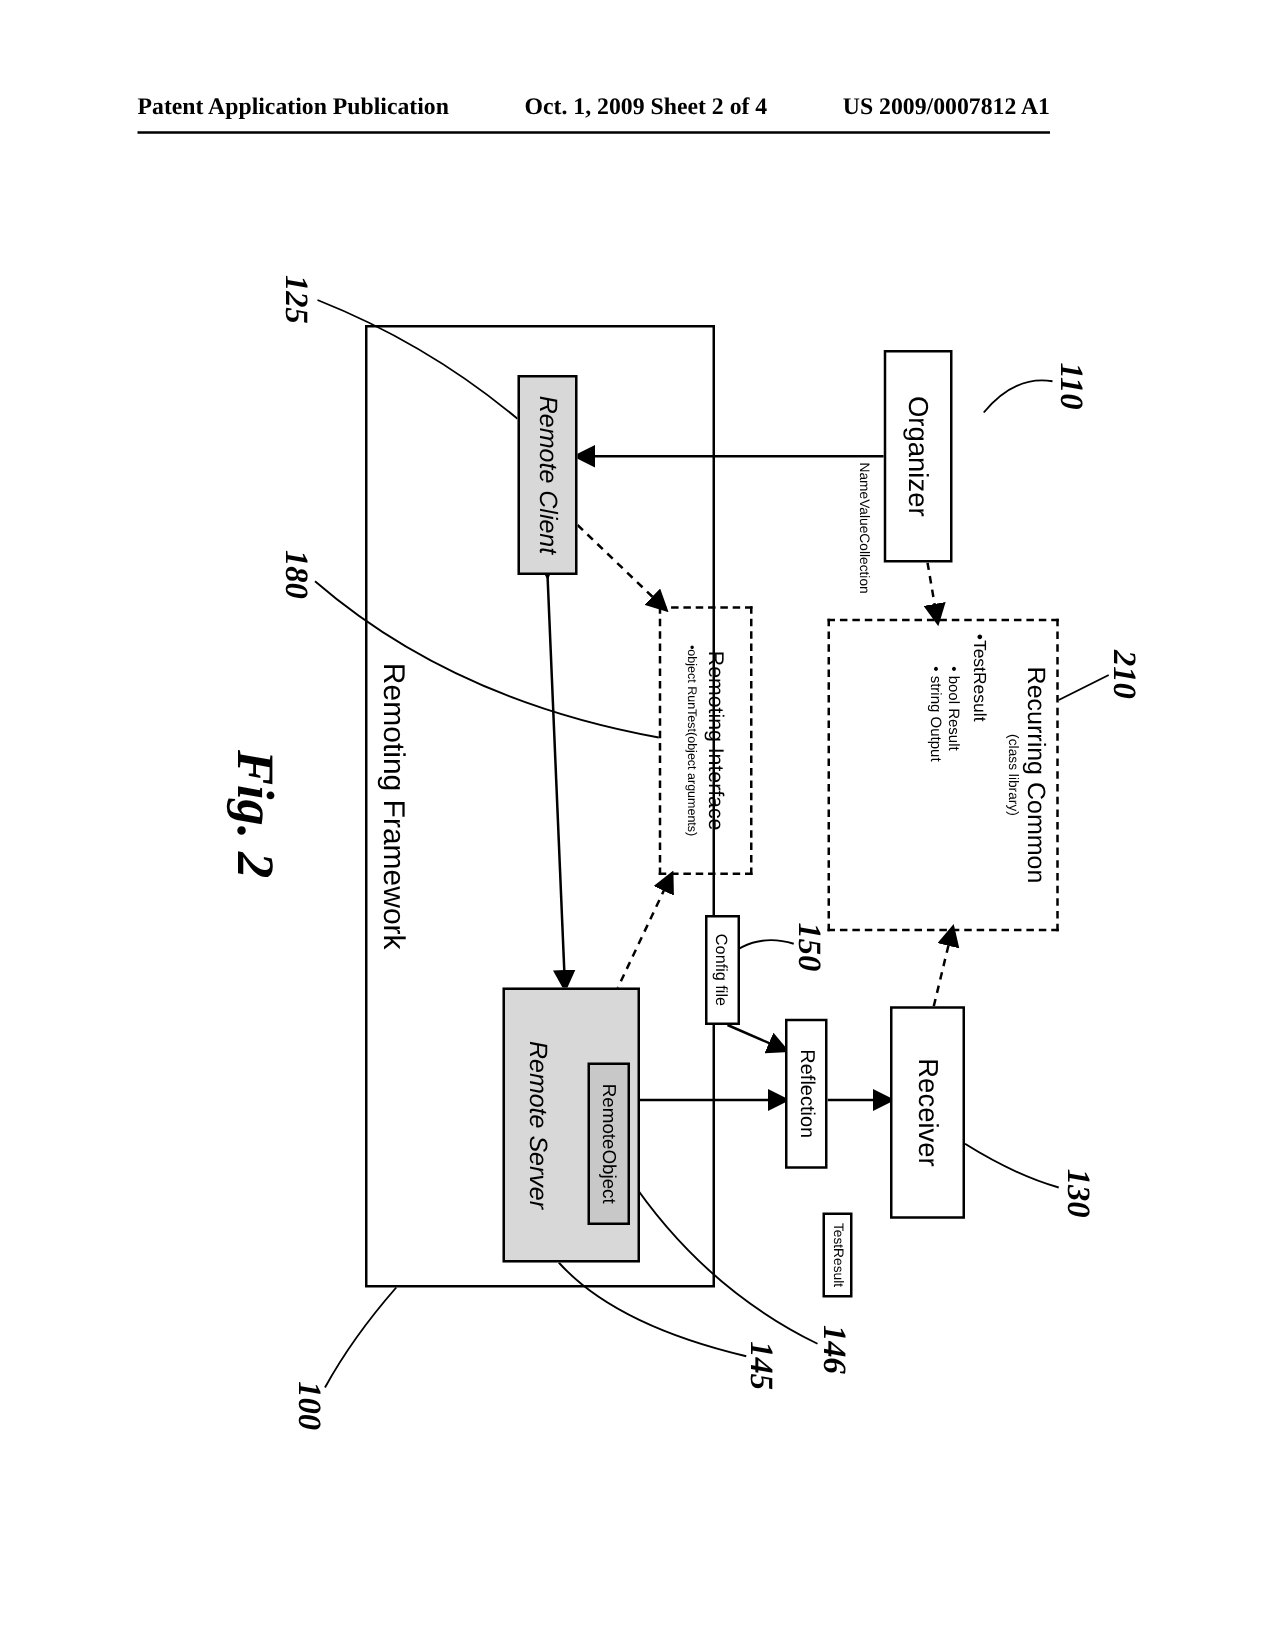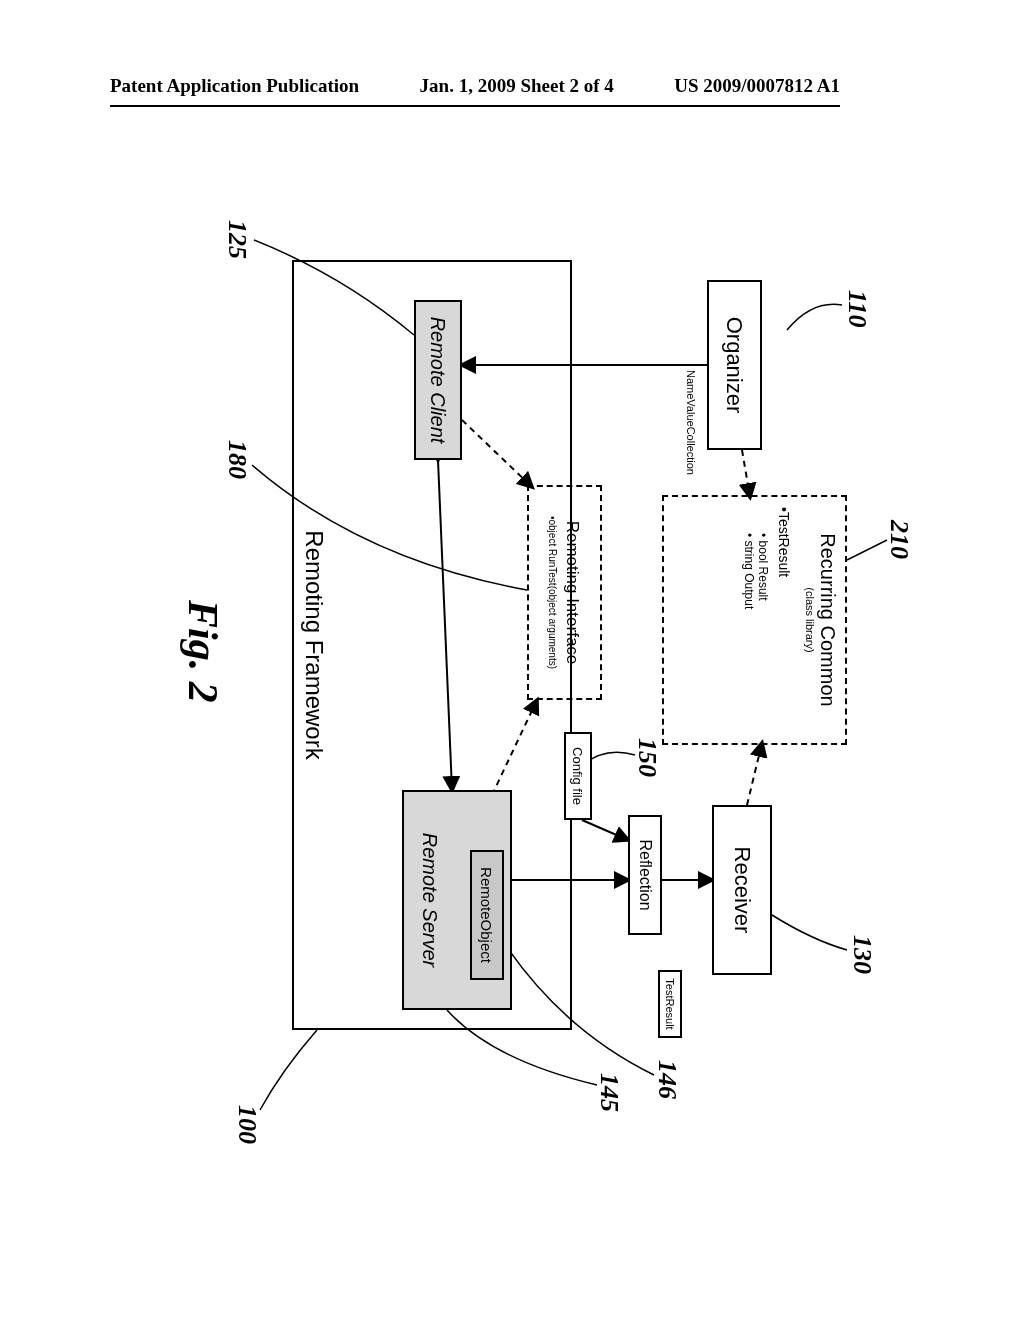--- a/index.html
+++ b/index.html
@@ -72,21 +72,21 @@
   svg.conn { position: absolute; overflow: visible; }
   .txt { position: absolute; font-family: Arial, sans-serif; }
 </style>
 </head>
 <body>
 
 <div class="page">
 
   <div class="header">
     <span>Patent Application Publication</span>
-    <span>Jan. 1, 2009  Sheet 2 of 4</span>
+    <span>Oct. 1, 2009  Sheet 2 of 4</span>
     <span>US 2009/0007812 A1</span>
   </div>
 
   <div class="diagram-rot">
     <div class="diagram">
 
       <div class="box" style="left:80px; top:320px; width:770px; height:280px; z-index:1; align-items:flex-end; justify-content:center; padding-bottom:6px; font-size:24px;">
         <span>Remoting Framework</span>
       </div>
 

